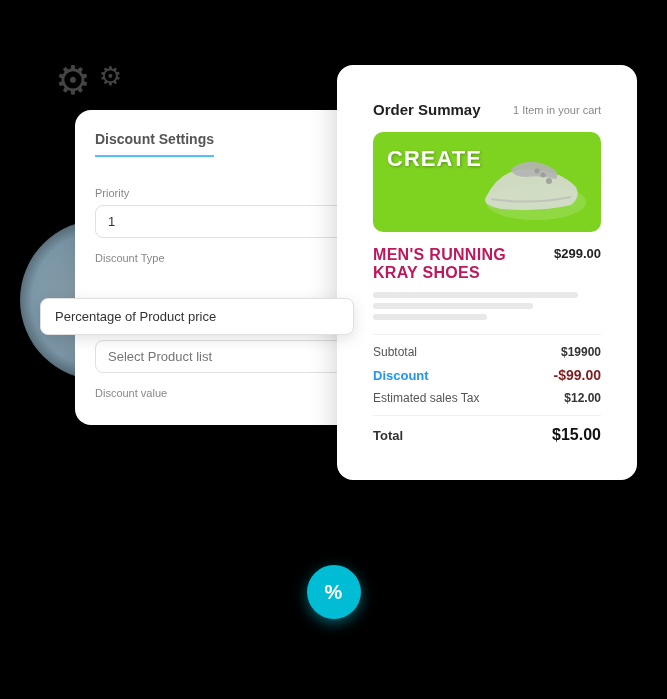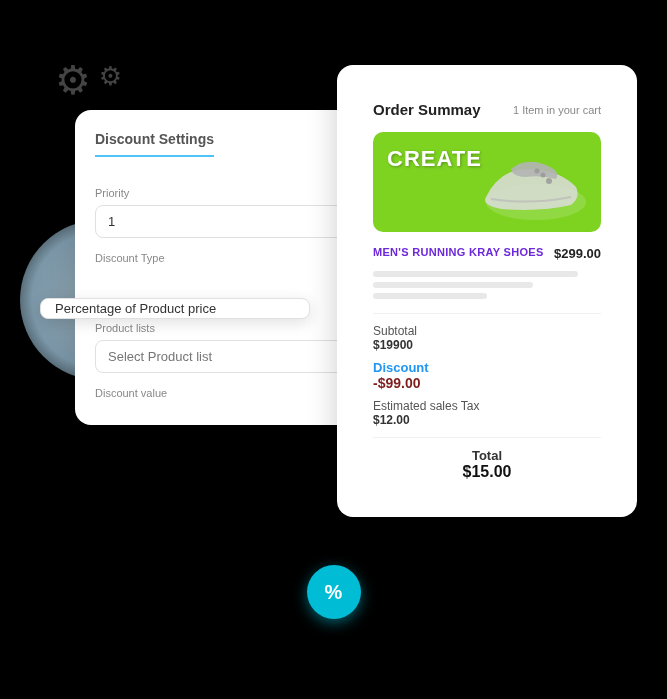--- a/index.html
+++ b/index.html
@@ -90,25 +90,25 @@
       padding: 8px 12px;
       font-size: 13px;
       color: #333;
       background: #fff;
     }
 
     .discount-type-selected {
       position: absolute;
       top: 298px;
       left: 40px;
-      width: 270px;
+      width: 314px;
       background: #fff;
       border: 1px solid #e0e0e0;
       border-radius: 8px;
-      padding: 2px 14px;
+      padding: 10px 14px;
       font-size: 13px;
       color: #333;
       box-shadow: 0 4px 15px rgba(0,0,0,0.12);
       z-index: 5;
     }
 
     
     .order-card {
       position: absolute;
       top: 65px;
@@ -171,23 +171,23 @@
     }
 
     .product-info {
       display: flex;
       justify-content: space-between;
       align-items: flex-start;
       margin-bottom: 10px;
     }
 
     .product-name {
-      font-size: 11px;
-      font-weight: 700;
-      color: #6d28d9;
+      font-size: 16px;
+      font-weight: 700;
+      color: #be185d;
       letter-spacing: 0.3px;
     }
 
     .product-price {
       font-size: 13px;
       font-weight: 700;
       color: #222;
     }
 
     .product-description-lines {
@@ -207,23 +207,22 @@
 
     .divider {
       height: 1px;
       background: #f0f0f0;
       margin: 10px 0;
     }
 
     .summary-row {
       display: flex;
       justify-content: space-between;
-      align-items: flex-start;
+      align-items: flex-end;
       margin-bottom: 8px;
-      flex-direction: column;
     }
 
     .summary-label {
       font-size: 12px;
       color: #555;
     }
 
     .summary-value {
       font-size: 12px;
       color: #333;
@@ -240,21 +239,20 @@
       font-size: 14px;
       color: #7f1d1d;
       font-weight: 700;
     }
 
     .total-row {
       display: flex;
       justify-content: space-between;
       align-items: center;
       margin-top: 10px;
-      flex-direction: column;
     }
 
     .total-label {
       font-size: 13px;
       color: #333;
       font-weight: 600;
     }
 
     .total-value {
       font-size: 16px;

